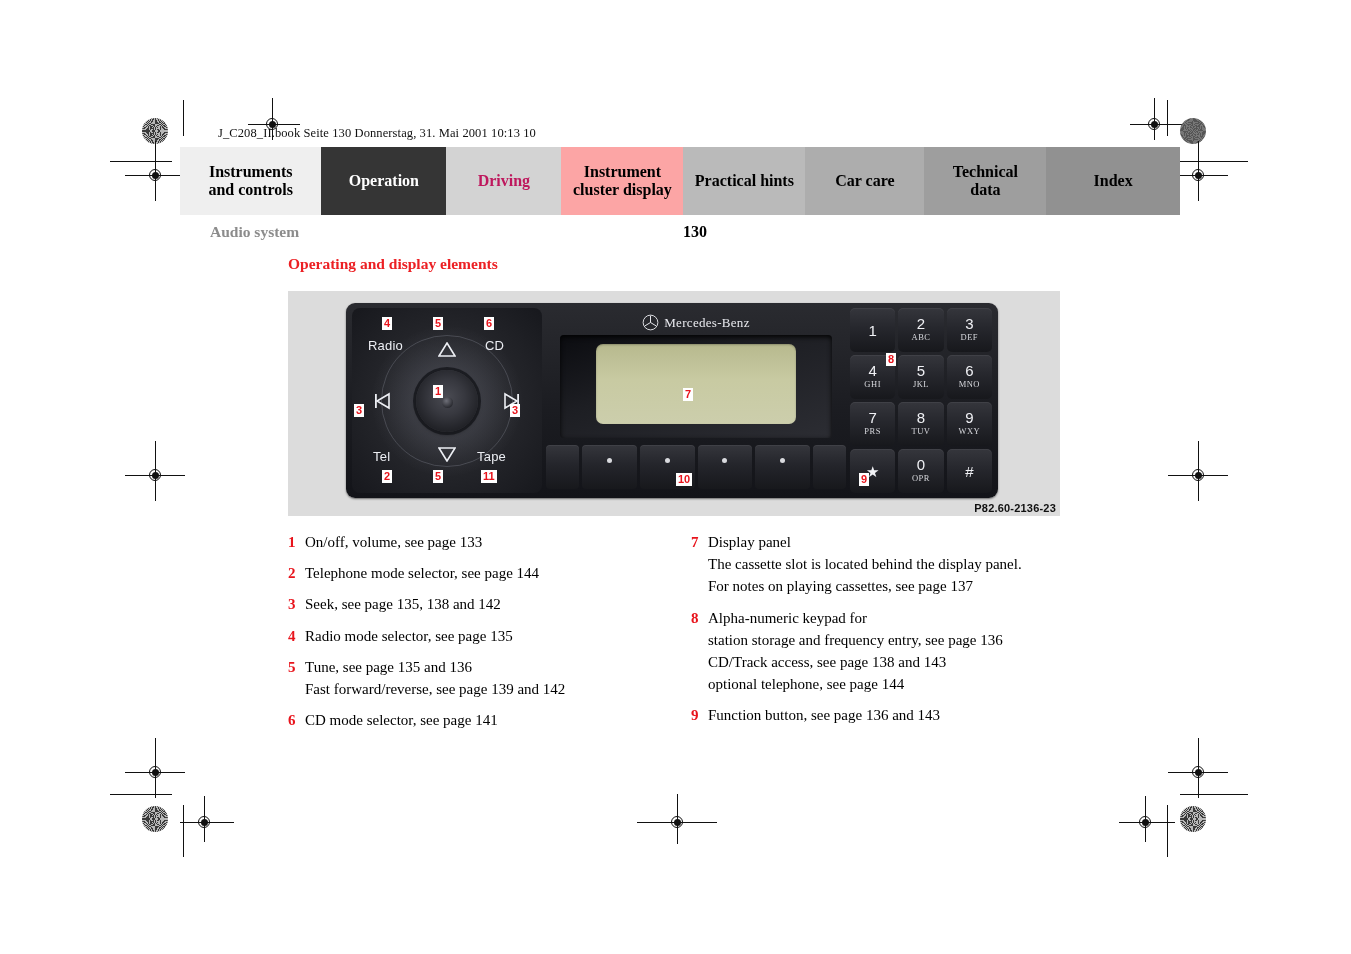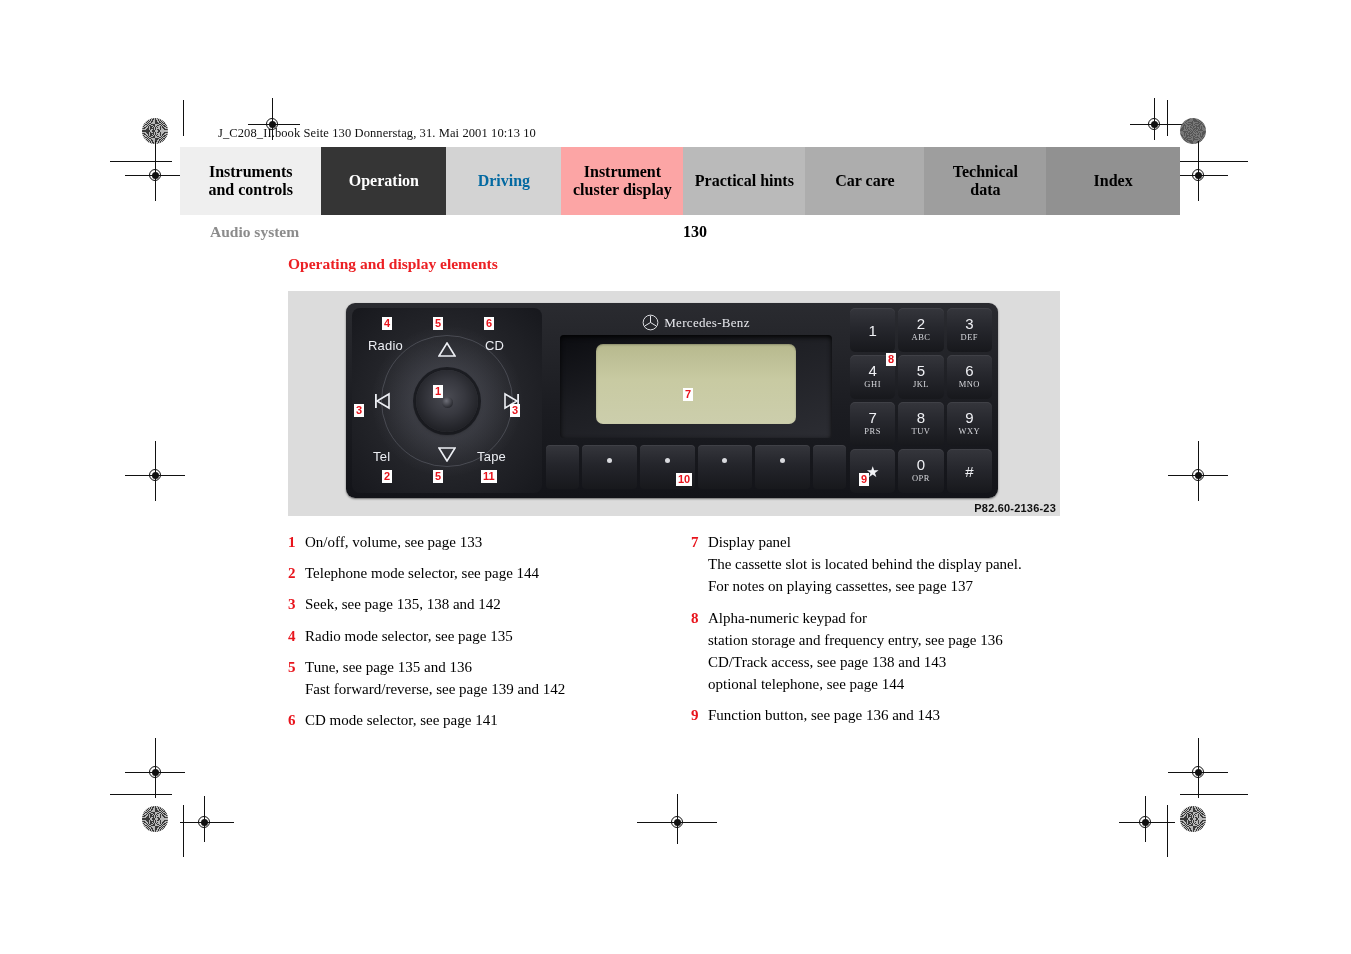--- a/index.html
+++ b/index.html
@@ -451,21 +451,21 @@
       <div>
         <span>Instruments</span>
         <span>and controls</span>
       </div>
     </div>
     <div class="tab" style="background: rgb(53, 53, 53); color: rgb(255, 255, 255); width: 128px;">
       <div>
         <span>Operation</span>
       </div>
     </div>
-    <div class="tab" style="background: rgb(211, 211, 211); color: #0369a1; width: 118px;">
+    <div class="tab" style="background: rgb(211, 211, 211); color: #be185d; width: 118px;">
       <div>
         <span>Driving</span>
       </div>
     </div>
     <div class="tab" style="background: #fca5a5; color: rgb(0, 0, 0); width: 125px;">
       <div>
         <span>Instrument</span>
         <span>cluster display</span>
       </div>
     </div>

